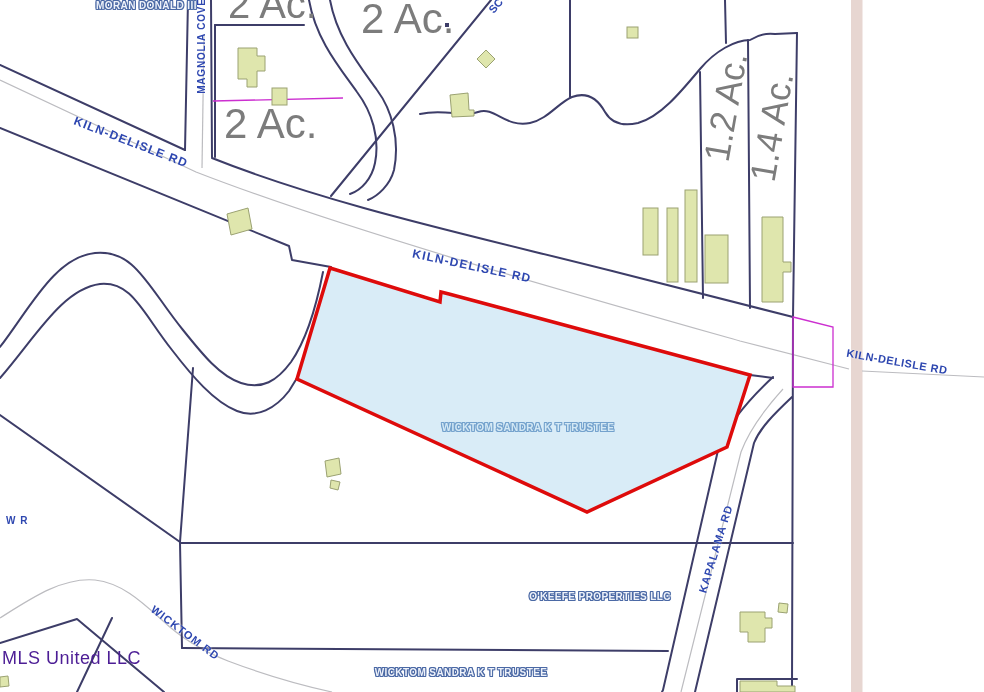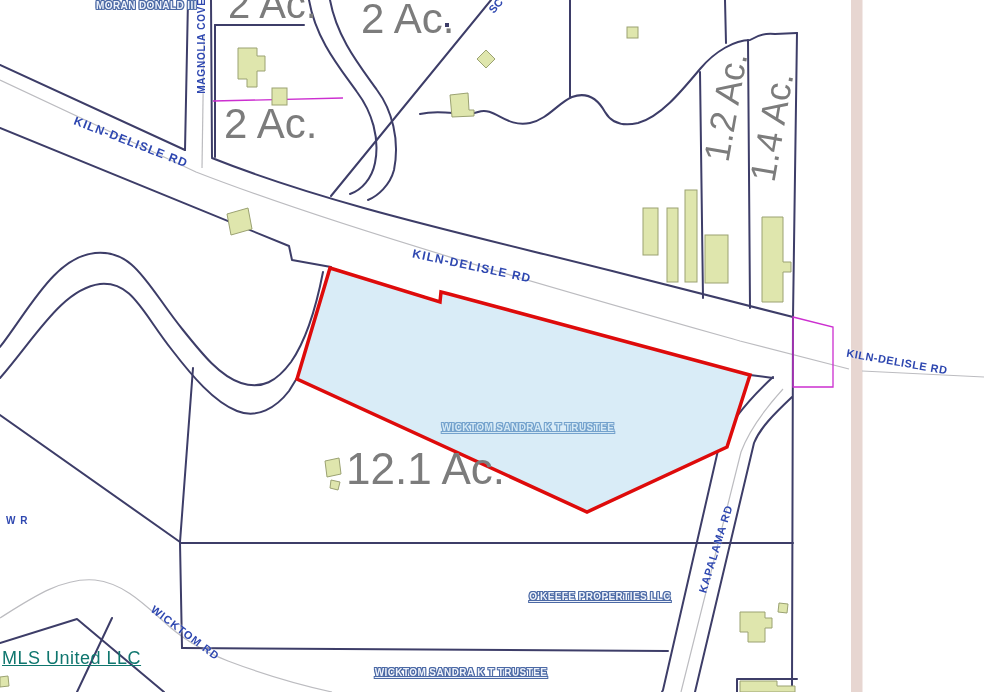--- a/index.html
+++ b/index.html
@@ -9,36 +9,36 @@
   }
   #map svg{position:absolute;left:0;top:0;}
   .ln{fill:none;stroke:var(--parcel-line);stroke-width:2;stroke-linejoin:round;stroke-linecap:round;}
   .thin{fill:none;stroke:var(--road-centerline);stroke-width:1.2;}
   .mag{fill:none;stroke:var(--annotation-magenta);stroke-width:1.3;}
   .bldg{fill:var(--building-fill);stroke:var(--building-outline);stroke-width:1;}
   .hl{fill:var(--highlight-fill);stroke:var(--highlight-outline);stroke-width:3.5;stroke-linejoin:miter;}
   .stripe{fill:var(--boundary-stripe);}
   .dot{fill:var(--parcel-line);}
   .lbl{position:absolute;white-space:nowrap;line-height:1;}
-  .ctr{transform:translate(-50%,-50%);text-decoration:underline;}
+  .ctr{transform:translate(-50%,-50%);}
   .acre{color:var(--acreage-text);}
   .road-lbl{color:var(--road-text);font-weight:bold;text-shadow:0 0 2px #ffffff;}
   .owner{
     color:#eef2fa;font-weight:bold;
     text-shadow:-1px -1px 0 var(--owner-outline),1px -1px 0 var(--owner-outline),
                 -1px  1px 0 var(--owner-outline),1px  1px 0 var(--owner-outline),
                 -1px  0   0 var(--owner-outline),1px  0   0 var(--owner-outline),
                  0   -1px 0 var(--owner-outline),0    1px 0 var(--owner-outline);
   }
   .owner-parcel{
     color:#d4e9f5;
     text-shadow:-1px -1px 0 #74a2cd,1px -1px 0 #74a2cd,-1px 1px 0 #74a2cd,1px 1px 0 #74a2cd,
                 -1px 0 0 #74a2cd,1px 0 0 #74a2cd,0 -1px 0 #74a2cd,0 1px 0 #74a2cd;
   }
-  .wm{color:#0f766e;font-size:18px;letter-spacing:0.5px;text-decoration:underline;}
+  .wm{color:#4c1d95;font-size:18px;letter-spacing:0.5px;}
 </style>
 </head>
 <body>
 
 <div id="map">
 
   <svg width="984" height="692" viewBox="0 0 984 692">
 
     <rect class="stripe" x="851" y="0" width="11.5" height="692"></rect>
 
@@ -105,21 +105,20 @@
   <div class="lbl owner" style="left:56px;top:1px;font-size:10px;letter-spacing:0.4px;padding-left:40px;">MORAN DONALD III</div>
   <div class="lbl owner owner-parcel ctr" style="left:528px;top:428px;font-size:10px;letter-spacing:0.4px;">WICKTOM SANDRA K T TRUSTEE</div>
   <div class="lbl owner ctr" style="left:556px;top:597px;font-size:10px;letter-spacing:0.4px;margin-left:44px;">O'KEEFE PROPERTIES LLC</div>
   <div class="lbl owner ctr" style="left:461px;top:673px;font-size:10px;letter-spacing:0.4px;">WICKTOM SANDRA K T TRUSTEE</div>
 
   <div class="lbl acre" style="left:228px;top:-16px;font-size:40px;">2 Ac.</div>
   <div class="lbl acre" style="left:224px;top:103px;font-size:42px;">2 Ac.</div>
   <div class="lbl acre" style="left:361px;top:-2px;font-size:42px;">2 Ac.</div>
   <div class="lbl acre" style="left:726px;top:107px;font-size:36px;transform:translate(-50%,-50%) rotate(-80deg);">1.2 Ac.</div>
   <div class="lbl acre" style="left:772px;top:127px;font-size:36px;transform:translate(-50%,-50%) rotate(-80deg);">1.4 Ac.</div>
-  <div class="lbl acre" style="left:346px;top:447px;font-size:44px;">12.1 Ac.</div>
 
   <div class="lbl road-lbl" style="left:131px;top:142px;font-size:12px;letter-spacing:1.2px;transform:translate(-50%,-50%) rotate(21deg);">KILN-DELISLE RD</div>
   <div class="lbl road-lbl" style="left:472px;top:266px;font-size:12px;letter-spacing:1.2px;transform:translate(-50%,-50%) rotate(12deg);">KILN-DELISLE RD</div>
   <div class="lbl road-lbl" style="left:897px;top:362px;font-size:11px;letter-spacing:0.5px;transform:translate(-50%,-50%) rotate(10deg);">KILN-DELISLE RD</div>
   <div class="lbl road-lbl" style="left:202px;top:46px;font-size:10px;letter-spacing:0.8px;transform:translate(-50%,-50%) rotate(-90deg);">MAGNOLIA COVE</div>
   <div class="lbl road-lbl" style="left:716px;top:549px;font-size:11px;letter-spacing:1px;transform:translate(-50%,-50%) rotate(-73deg);">KAPALAMA RD</div>
   <div class="lbl road-lbl" style="left:185px;top:633px;font-size:11px;letter-spacing:1px;transform:translate(-50%,-50%) rotate(37deg);">WICKTOM RD</div>
   <div class="lbl road-lbl" style="left:496px;top:6px;font-size:11px;transform:translate(-50%,-50%) rotate(-50deg);">SC</div>
   <div class="lbl road-lbl" style="left:0px;top:516px;font-size:10px;letter-spacing:1px;padding-left:6px;">W R</div>
 

